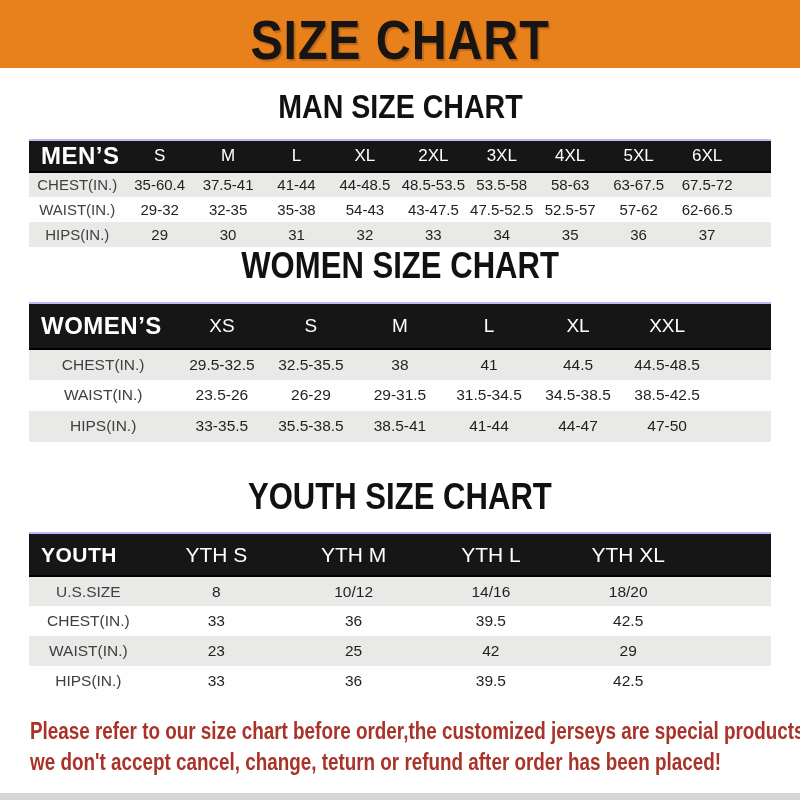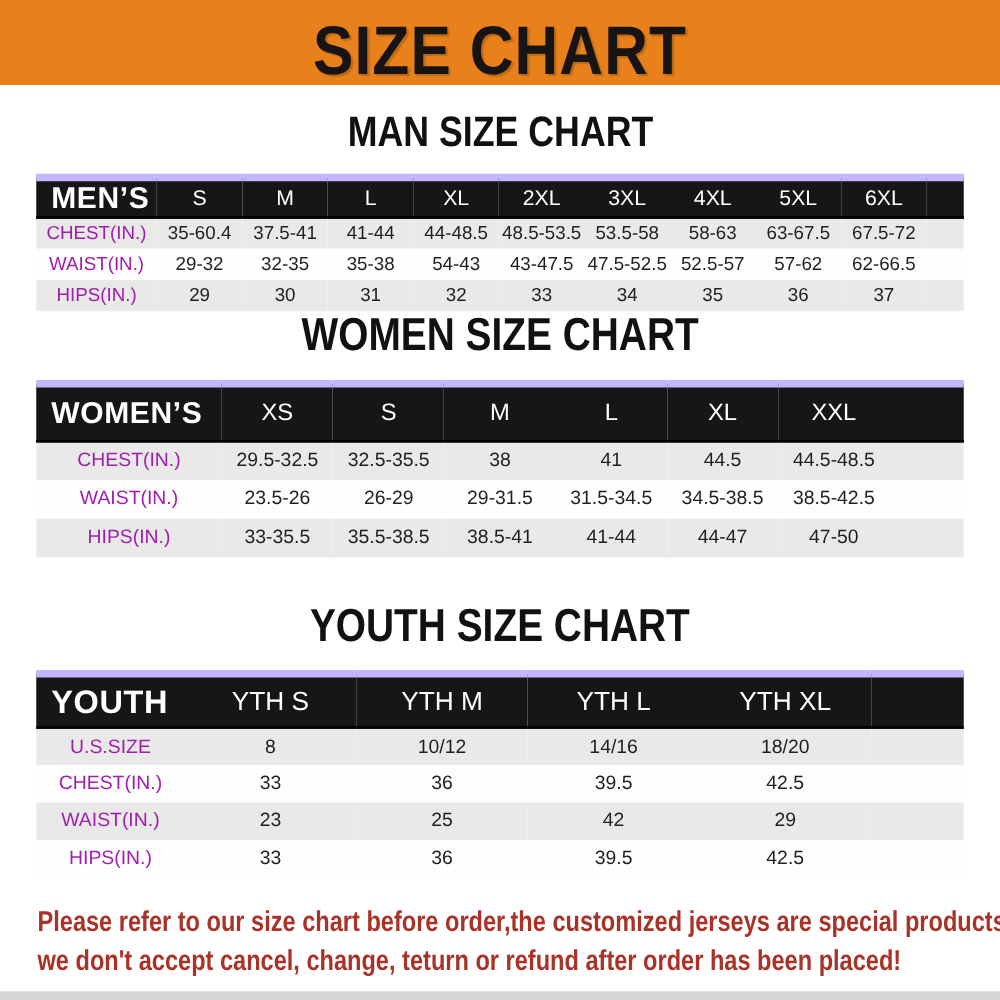--- a/index.html
+++ b/index.html
@@ -39,37 +39,37 @@
     width:742px; margin:0 auto; border-collapse:collapse; table-layout:fixed;
     font-family:"Liberation Sans", sans-serif;
   }
   #section-men   table.size-table { margin-top:14px; }
   #section-women table.size-table { margin-top:16px; }
   #section-youth table.size-table { margin-top:16px; }
 
   thead th {
     background:#161616; color:#ffffff; font-weight:normal;
     text-align:center; vertical-align:middle;
-    border-top:6px solid #c4b5fd; border-bottom:2px solid #000;
+    border-top:2px solid #c4b5fd; border-bottom:2px solid #000;
   }
   thead th.corner {
     text-align:left; padding-left:12px; font-weight:bold; letter-spacing:0.5px;
   }
   #section-men   thead th { height:32px; font-size:17px; }
   #section-men   thead th.corner { font-size:24px; }
   #section-women thead th { height:46px; font-size:19px; }
   #section-women thead th.corner { font-size:24px; }
   #section-youth thead th { height:43px; font-size:21px; }
-  #section-youth thead th.corner { font-size:26px;margin-top:16px; }
+  #section-youth thead th.corner { font-size:21px;margin-top:16px; }
 
   tbody td {
     text-align:center; vertical-align:middle; color:#1f1f1f;
     font-size:15.5px;
   }
-  tbody td.rowlabel { color:#a21caf; }
+  tbody td.rowlabel { color:#404040; }
   #section-men   tbody td { height:25px; font-size:15px; }
   #section-women tbody td { height:31px; }
   #section-youth tbody td { height:30px; }
   tbody tr:nth-child(odd) { background:#e9e9e7; }
   tbody tr:nth-child(even){ background:#fefefe; }
 
   
   #section-men   col.label  { width:13%; }
   #section-men   col.spacer { width:4%; }
   #section-women col.label  { width:20%; }

